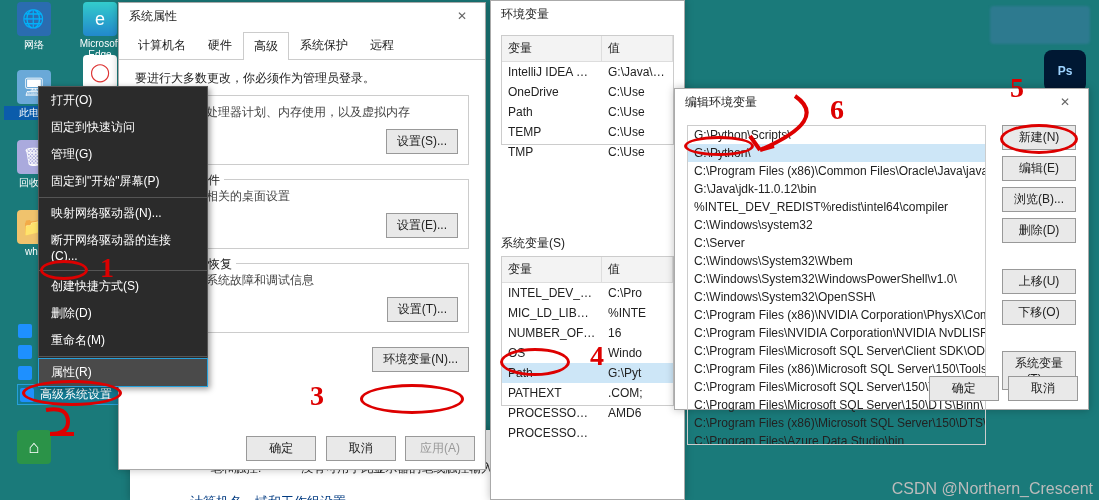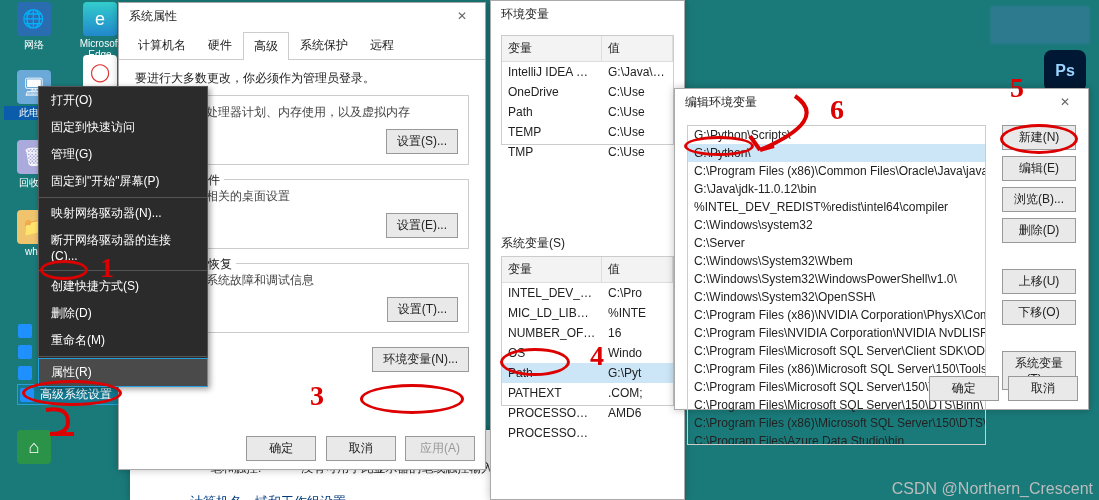--- a/index.html
+++ b/index.html
@@ -44,21 +44,21 @@
   
   .list { border:1px solid #ccc; font-size:12px; height:320px; overflow:hidden;}
   .list .li { padding:2px 6px; white-space:nowrap;}
   .list .li.sel { background:#cde6f7; }
   
   .anno { position:absolute; z-index:100; pointer-events:none; }
   .circ { border:3px solid #d00; border-radius:50%; }
   .num { color:#d00; font-size:28px; font-weight:bold; font-family:"Comic Sans MS",cursive; }
   .watermark { position:absolute; right:6px; bottom:2px; color:#bcbcbc; font-size:16px; z-index:200;}
   
-  .aicon { width:42px;height:42px;border-radius:8px;display:flex;align-items:center;justify-content:center;font-weight:bold;font-size:16px;color:#9cd3ff;}
+  .aicon { width:42px;height:42px;border-radius:8px;display:flex;align-items:center;justify-content:center;font-weight:bold;font-size:12px;color:#9cd3ff;}
 </style>
 </head>
 <body>
 
 <div class="desktop">
   <div class="dicon" style="left:4px;top:2px">
       <div class="glyph" style="background:#2a6cb0">🌐</div>
       <span class="lbl">网络</span>
     </div>
   <div class="dicon" style="left:70px;top:2px">

